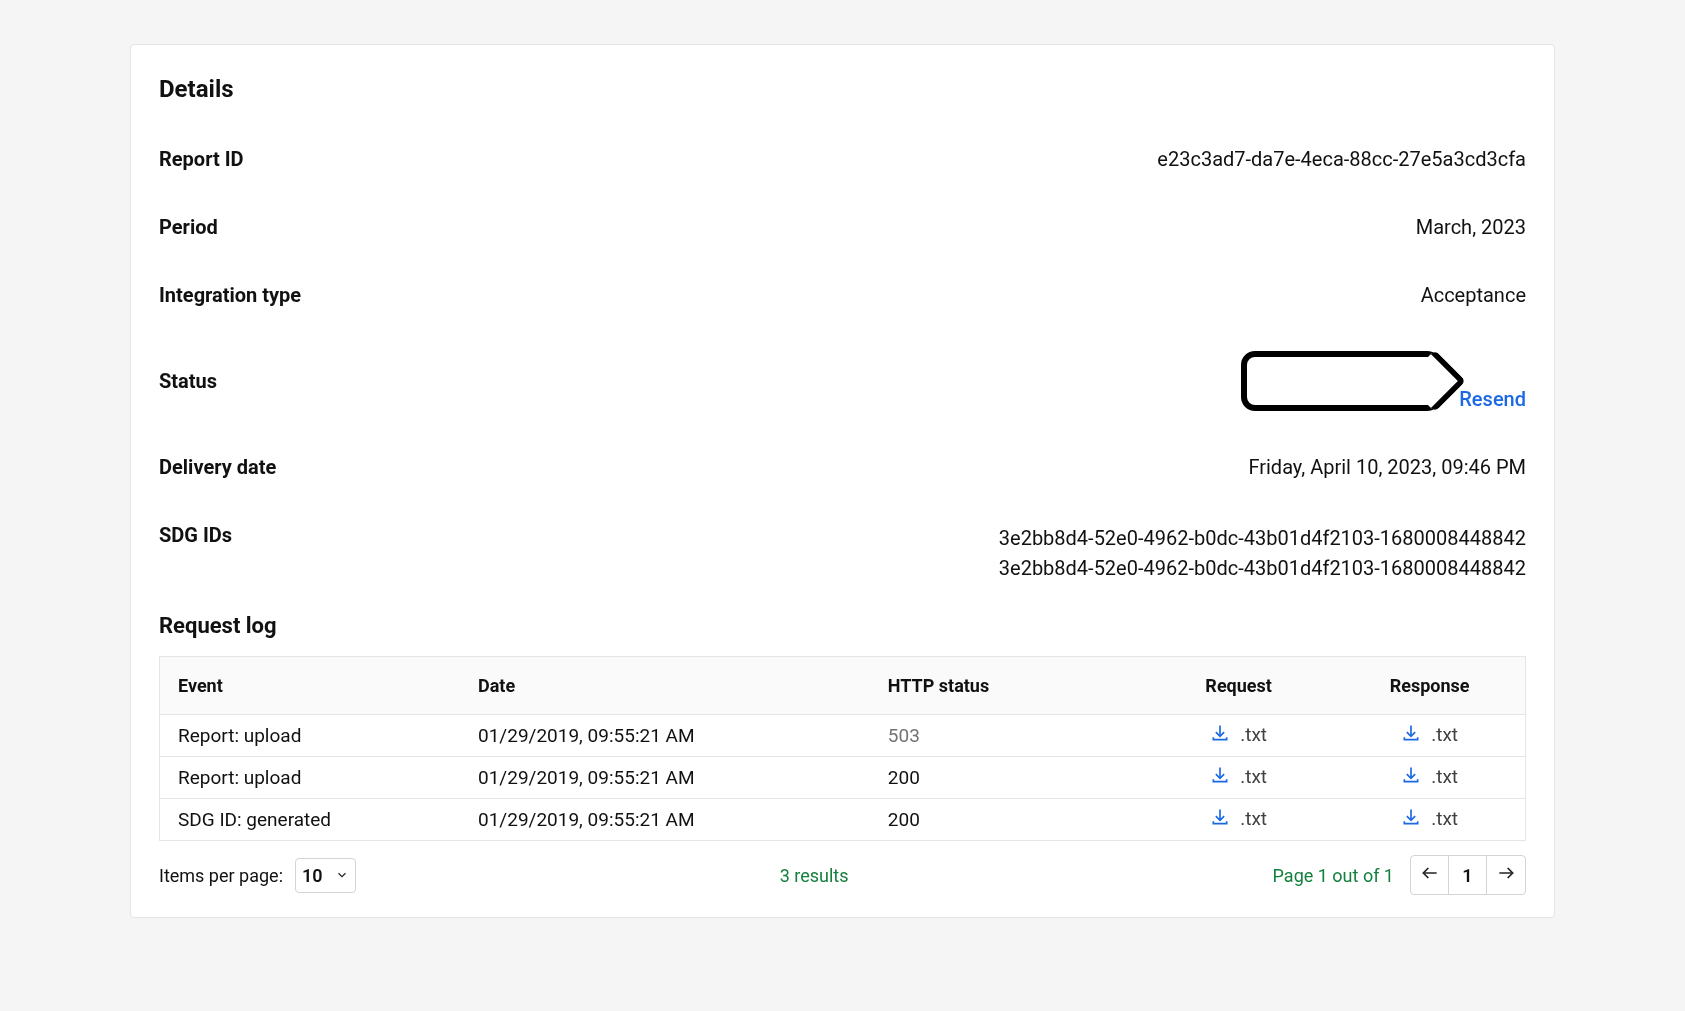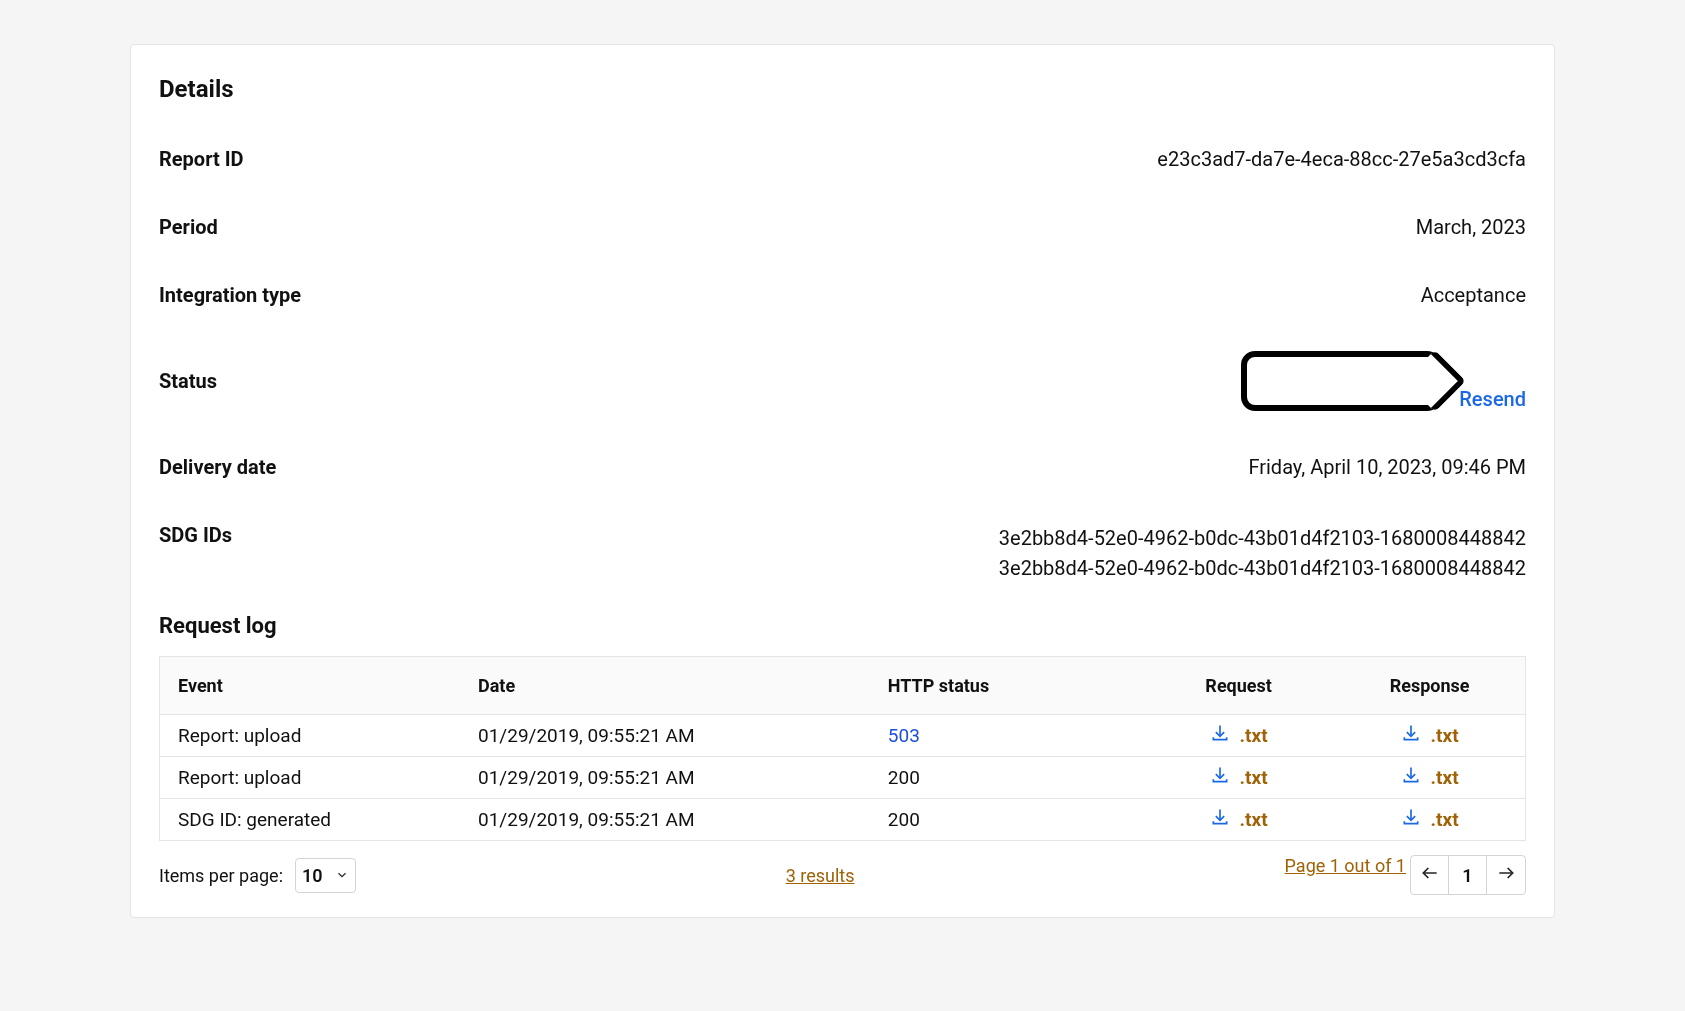--- a/index.html
+++ b/index.html
@@ -124,30 +124,29 @@
       padding: 8px 18px;
       font-size: 19px;
       border-bottom: 1px solid #e5e5e5;
     }
 
     tr:last-child td {
       border-bottom: none;
     }
 
     .status-error {
-      color: #1d4ed8;
+      color: #737373;
     }
 
     .dl-link {
-      color: #a16207;
+      color: #404040;
       display: inline-flex;
-      align-items: center;
       gap: 10px;
       cursor: pointer;
-      font-weight: 700;
+      font-weight: 400;
     }
 
     .dl-icon svg {
       width: 20px;
       height: 20px;
       stroke: #1a68e6;
       stroke-width: 2;
       fill: none;
     }
 
@@ -185,21 +184,22 @@
       fill: none;
     }
 
     .pag-center {
       font-size: 18px;
       color: #666;
     }
 
     .pag-right {
       display: flex;
-      gap: 4px;
+      align-items: center;
+      gap: 16px;
       font-size: 18px;
     }
 
     .pager {
       display: flex;
       border: 1px solid #d4d4d4;
       border-radius: 4px;
       overflow: hidden;
     }
 
@@ -220,22 +220,21 @@
 
     .arrow-icon svg {
       width: 20px;
       height: 20px;
       stroke: #222;
       stroke-width: 2;
       fill: none;
     }
 
     .results-label {
-      color: #a16207;
-      text-decoration: underline;
+      color: #15803d;
     }
   </style>
 </head>
 <body>
 
 <div class="panel">
 
   <div class="section-title">Details</div>
 
   <div class="details-row">

